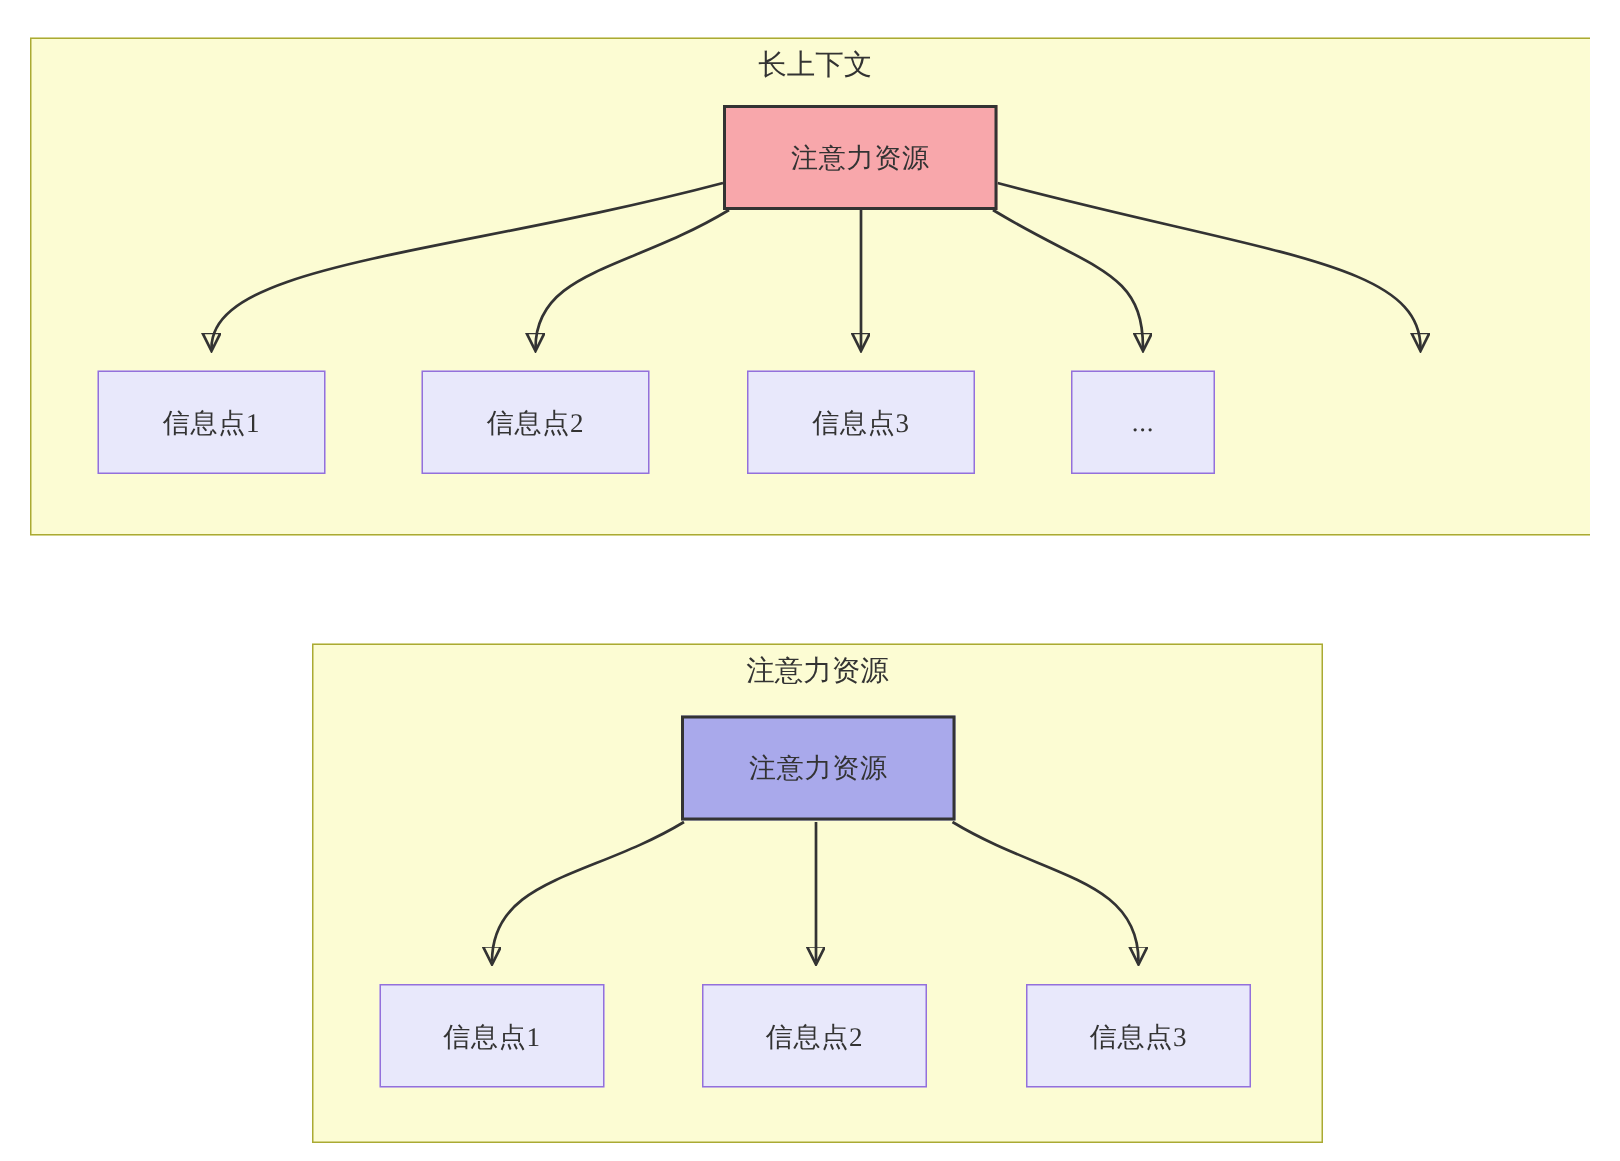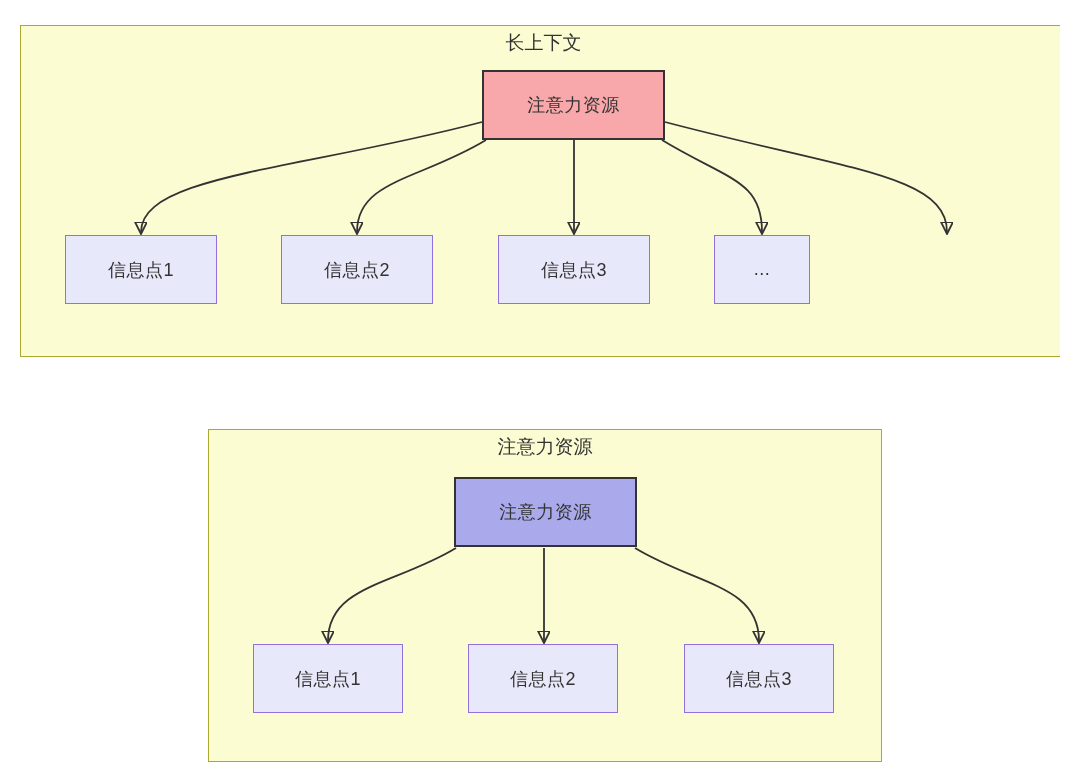--- a/index.html
+++ b/index.html
@@ -13,21 +13,21 @@
     --info-border:#9370DB;
     --arrow-color:#333333;
     --text-color:#333333;
   }
   html,body{margin:0;padding:0;background:var(--page-bg);}
   .canvas{
     position:relative;
     width:1060px;height:774px;
     background:var(--page-bg);
     overflow:hidden;
-    font-family:Liberation Sans, sans-serif;
+    font-family:Liberation Serif, serif;
     color:var(--text-color);
   }
   .section{
     position:absolute;
     background:var(--container-fill);
     border:1px solid var(--container-border);
     box-sizing:border-box;
   }
   .section-title{
     position:absolute;
@@ -48,20 +48,21 @@
     letter-spacing:0.5px;
   }
   .attention{
     border:2px solid var(--attention-border);
   }
   .attention.long{ background:var(--attention-long-fill); }
   .attention.short{ background:var(--attention-short-fill); }
   .info{
     background:var(--info-fill);
     border:1px solid var(--info-border);
+    margin-top:12px;
   }
   .arrows{
     position:absolute;
     left:0;top:0;
     width:1080px;height:774px;
     pointer-events:none;
   }
   .arrows path, .arrows line{
     stroke:var(--arrow-color);
     stroke-width:1.8;

